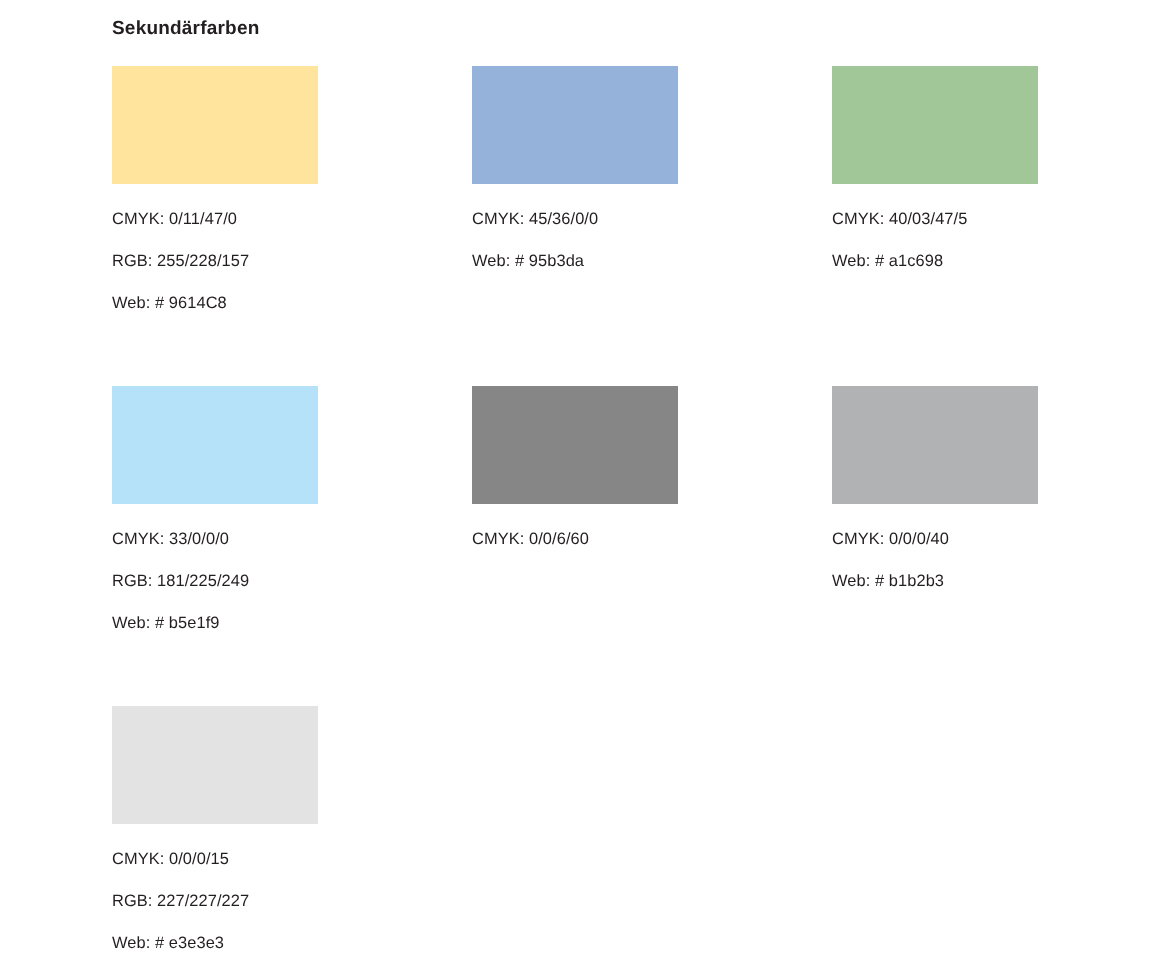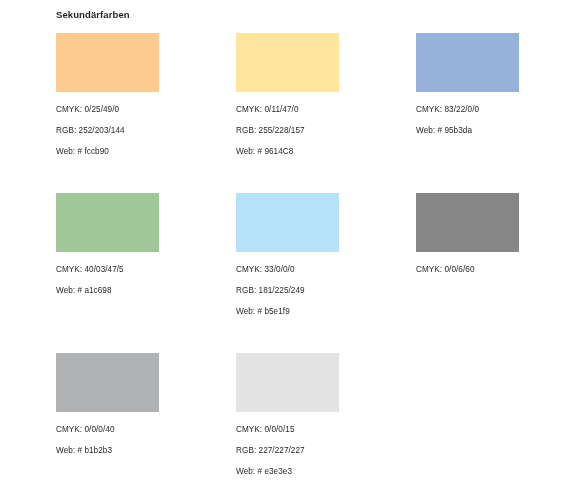--- a/index.html
+++ b/index.html
@@ -72,39 +72,31 @@
 </style>
 </head>
 <body>
 
 <div class="page">
 
   <div class="section-title">Sekundärfarben</div>
 
   <div class="swatch-grid">
       <div class="swatch-cell">
-        <div class="swatch-chip" style="background-color: rgb(252, 203, 144);"></div>
-        <div class="swatch-specs">
-          <div class="spec-line">CMYK: 0/25/49/0</div>
-          <div class="spec-line">RGB: 252/203/144</div>
-          <div class="spec-line">Web: # fccb90</div>
-        </div>
-      </div>
-      <div class="swatch-cell">
         <div class="swatch-chip" style="background-color: rgb(255, 228, 157);"></div>
         <div class="swatch-specs">
           <div class="spec-line">CMYK: 0/11/47/0</div>
           <div class="spec-line">RGB: 255/228/157</div>
           <div class="spec-line">Web: # 9614C8</div>
         </div>
       </div>
       <div class="swatch-cell">
         <div class="swatch-chip" style="background-color: rgb(149, 179, 218);"></div>
         <div class="swatch-specs">
-          <div class="spec-line">CMYK: 83/22/0/0</div>
+          <div class="spec-line">CMYK: 45/36/0/0</div>
           <div class="spec-line">Web: # 95b3da</div>
         </div>
       </div>
       <div class="swatch-cell">
         <div class="swatch-chip" style="background-color: rgb(161, 198, 152);"></div>
         <div class="swatch-specs">
           <div class="spec-line">CMYK: 40/03/47/5</div>
           <div class="spec-line">Web: # a1c698</div>
         </div>
       </div>

